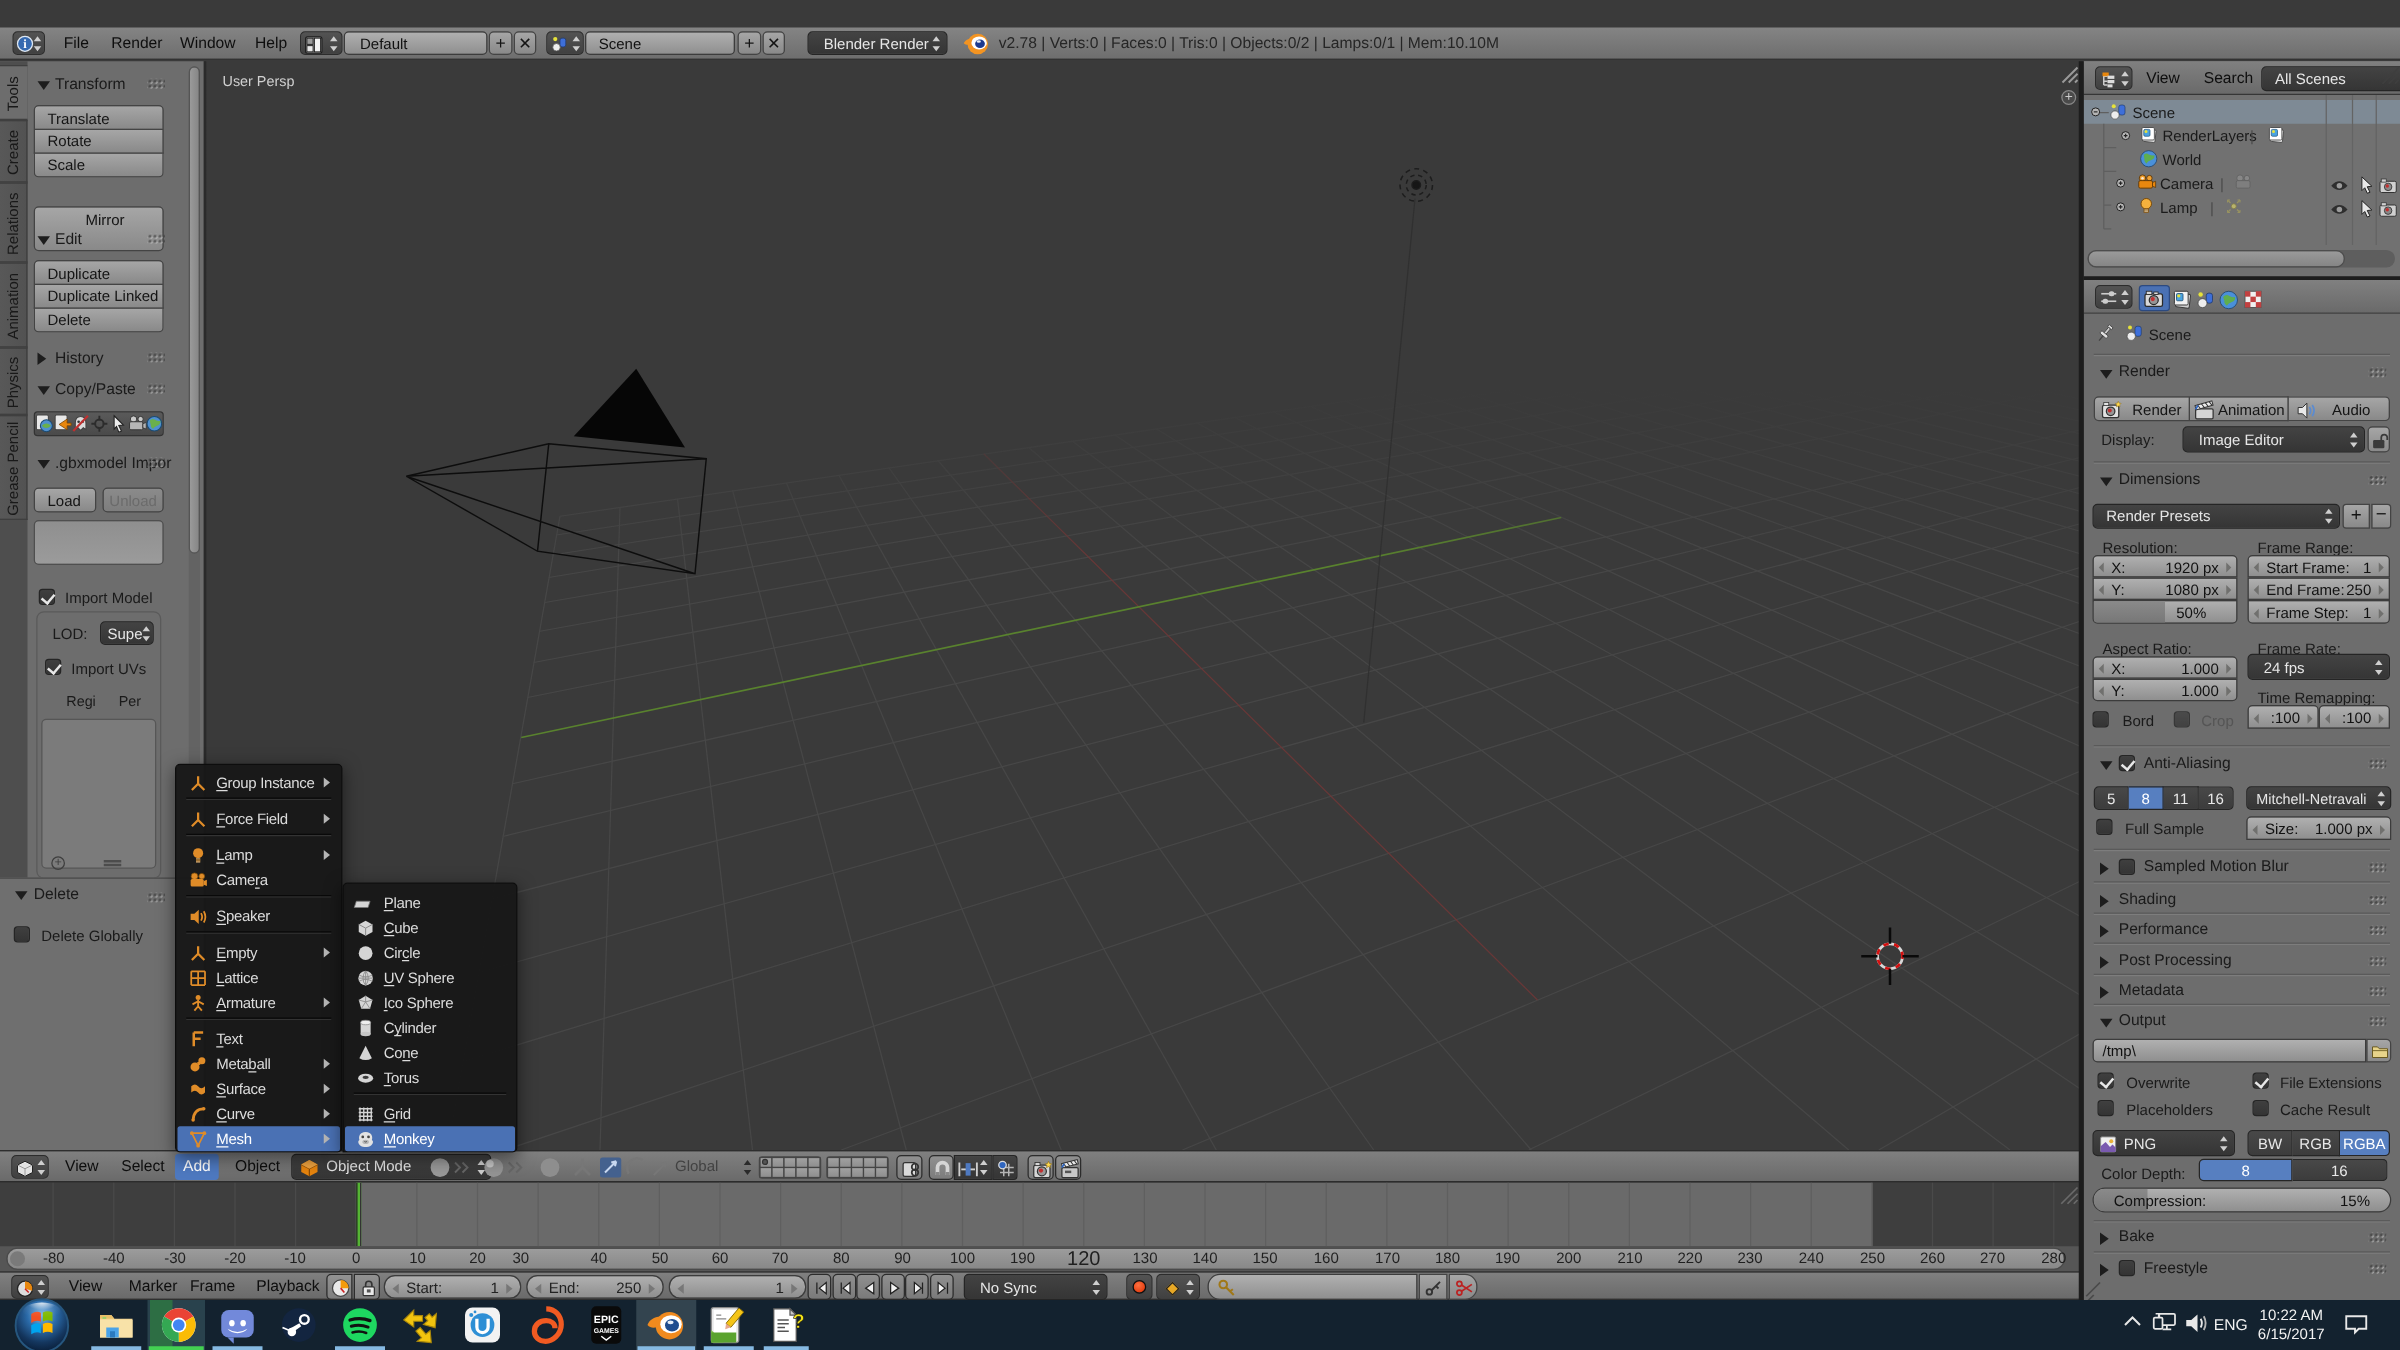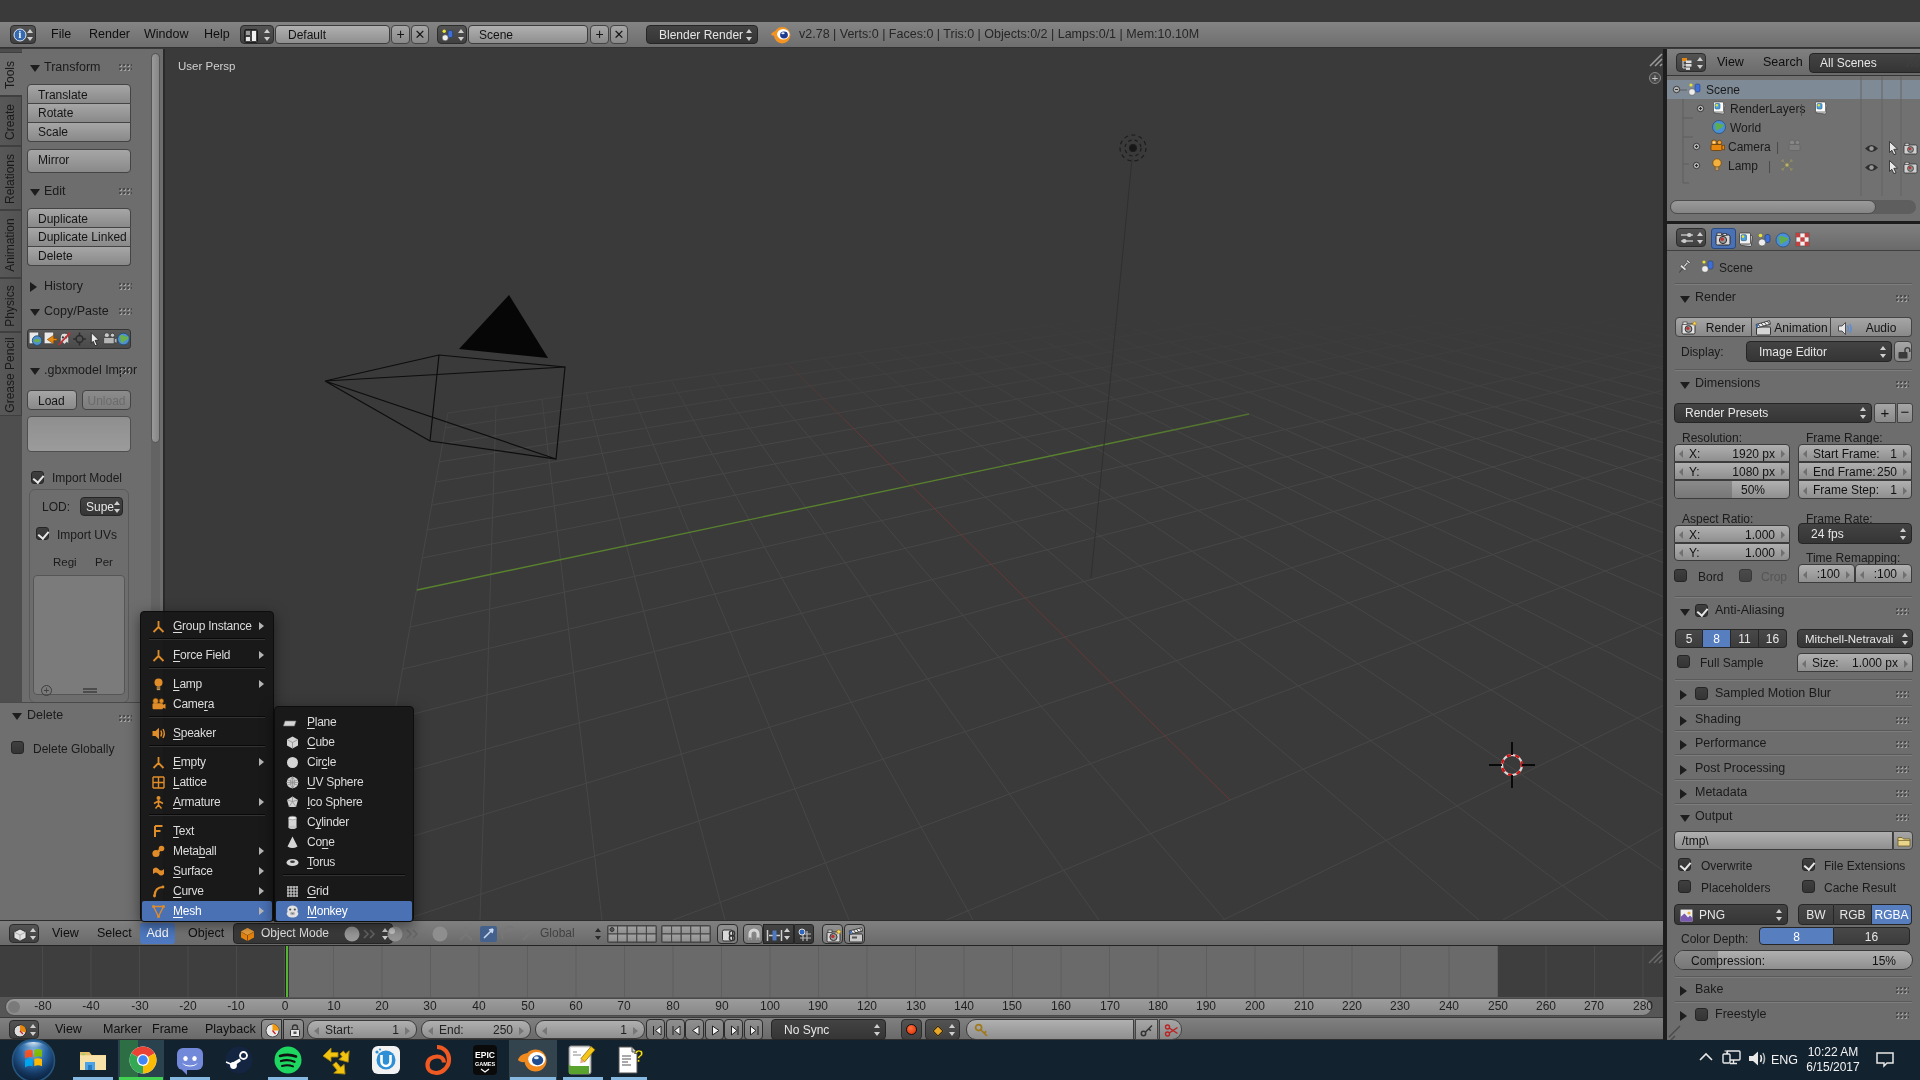--- a/index.html
+++ b/index.html
@@ -234,21 +234,21 @@
         <div style="position:absolute;left:3px;top:84px;transform-origin:0 0;transform:rotate(-90deg);font-size:12px;color:#191919;white-space:nowrap;width:84px;text-align:center">Grease Pencil</div>
       </div>
 <div class="abs" style="left:151px;top:4px;width:9px;height:645px;background:#636363;border-radius:5px"></div>
       <div class="abs" style="left:151px;top:4px;width:9px;height:390px;background:linear-gradient(90deg,#9a9a9a,#868686);border:1px solid #555;border-radius:5px"></div>
 <div class="tri-d" style="left:30px;top:16px"></div>
       <div class="lbl" style="left:44px;top:11px;font-size:12.5px">Transform</div>
       <div class="grip" style="left:118px;top:14px"></div>
       <div class="btn" style="left:27px;top:35px;width:104px;height:20px;border-radius:4px 4px 0 0;line-height:20px;text-align:left;padding-left:10px">Translate</div>
 <div class="btn" style="left:27px;top:55px;width:104px;height:19px;border-radius:0;border-top:none;line-height:19px;text-align:left;padding-left:10px">Rotate</div>
 <div class="btn" style="left:27px;top:74px;width:104px;height:19px;border-radius:0 0 4px 4px;border-top:none;line-height:19px;text-align:left;padding-left:10px">Scale</div>
-<div class="btn" style="left:27px;top:100px;width:104px;height:24px;border-radius:4px;line-height:20px;text-align:left;padding-left:10px">Mirror</div>
+<div class="btn" style="left:27px;top:116px;width:104px;height:36px;border-radius:4px;line-height:20px;text-align:center;padding-left:10px">Mirror</div>
 <div class="tri-d" style="left:30px;top:140px"></div>
       <div class="lbl" style="left:44px;top:135px;font-size:12.5px">Edit</div>
       <div class="grip" style="left:118px;top:138px"></div>
       <div class="btn" style="left:27px;top:159px;width:104px;height:20px;border-radius:4px 4px 0 0;line-height:20px;text-align:left;padding-left:10px">Duplicate</div>
 <div class="btn" style="left:27px;top:179px;width:104px;height:19px;border-radius:0;border-top:none;line-height:19px;text-align:left;padding-left:10px">Duplicate Linked</div>
 <div class="btn" style="left:27px;top:198px;width:104px;height:19px;border-radius:0 0 4px 4px;border-top:none;line-height:19px;text-align:left;padding-left:10px">Delete</div>
 <div class="tri-r" style="left:30px;top:233px"></div>
       <div class="lbl" style="left:44px;top:230px;font-size:12.5px">History</div>
       <div class="grip" style="left:118px;top:233px"></div>
       <div class="tri-d" style="left:30px;top:260px"></div>
@@ -487,30 +487,30 @@
 <div class="abs" style="left:5px;top:52px;width:1647px;height:18px;background:linear-gradient(#9c9c9c,#888);border:1px solid #4a4a4a;border-radius:9px"></div>
 <div class="abs" style="left:8px;top:55px;width:12px;height:12px;border-radius:50%;background:#7a7a7a"></div>
 <div class="abs" style="left:23px;top:53px;width:40px;text-align:center;font-size:12px;color:#1f1f1f">-80</div>
       <div class="abs" style="left:71px;top:53px;width:40px;text-align:center;font-size:12px;color:#1f1f1f">-40</div>
       <div class="abs" style="left:120px;top:53px;width:40px;text-align:center;font-size:12px;color:#1f1f1f">-30</div>
       <div class="abs" style="left:168px;top:53px;width:40px;text-align:center;font-size:12px;color:#1f1f1f">-20</div>
       <div class="abs" style="left:216px;top:53px;width:40px;text-align:center;font-size:12px;color:#1f1f1f">-10</div>
       <div class="abs" style="left:265px;top:53px;width:40px;text-align:center;font-size:12px;color:#1f1f1f">0</div>
       <div class="abs" style="left:314px;top:53px;width:40px;text-align:center;font-size:12px;color:#1f1f1f">10</div>
       <div class="abs" style="left:362px;top:53px;width:40px;text-align:center;font-size:12px;color:#1f1f1f">20</div>
-      <div class="abs" style="left:410px;top:53px;width:40px;text-align:center;font-size:12px;color:#1f1f1f">30</div>
+      <div class="abs" style="left:410px;top:53px;width:40px;text-align:left;font-size:12px;color:#1f1f1f">30</div>
       <div class="abs" style="left:459px;top:53px;width:40px;text-align:center;font-size:12px;color:#1f1f1f">40</div>
       <div class="abs" style="left:508px;top:53px;width:40px;text-align:center;font-size:12px;color:#1f1f1f">50</div>
       <div class="abs" style="left:556px;top:53px;width:40px;text-align:center;font-size:12px;color:#1f1f1f">60</div>
       <div class="abs" style="left:604px;top:53px;width:40px;text-align:center;font-size:12px;color:#1f1f1f">70</div>
       <div class="abs" style="left:653px;top:53px;width:40px;text-align:center;font-size:12px;color:#1f1f1f">80</div>
       <div class="abs" style="left:702px;top:53px;width:40px;text-align:center;font-size:12px;color:#1f1f1f">90</div>
       <div class="abs" style="left:750px;top:53px;width:40px;text-align:center;font-size:12px;color:#1f1f1f">100</div>
       <div class="abs" style="left:798px;top:53px;width:40px;text-align:center;font-size:12px;color:#1f1f1f">190</div>
-      <div class="abs" style="left:847px;top:53px;width:40px;text-align:center;font-size:12px;color:#1f1f1f">120</div>
+      <div class="abs" style="left:847px;top:53px;width:40px;text-align:center;font-size:16px;color:#1f1f1f">120</div>
       <div class="abs" style="left:896px;top:53px;width:40px;text-align:center;font-size:12px;color:#1f1f1f">130</div>
       <div class="abs" style="left:944px;top:53px;width:40px;text-align:center;font-size:12px;color:#1f1f1f">140</div>
       <div class="abs" style="left:992px;top:53px;width:40px;text-align:center;font-size:12px;color:#1f1f1f">150</div>
       <div class="abs" style="left:1041px;top:53px;width:40px;text-align:center;font-size:12px;color:#1f1f1f">160</div>
       <div class="abs" style="left:1090px;top:53px;width:40px;text-align:center;font-size:12px;color:#1f1f1f">170</div>
       <div class="abs" style="left:1138px;top:53px;width:40px;text-align:center;font-size:12px;color:#1f1f1f">180</div>
       <div class="abs" style="left:1186px;top:53px;width:40px;text-align:center;font-size:12px;color:#1f1f1f">190</div>
       <div class="abs" style="left:1235px;top:53px;width:40px;text-align:center;font-size:12px;color:#1f1f1f">200</div>
       <div class="abs" style="left:1284px;top:53px;width:40px;text-align:center;font-size:12px;color:#1f1f1f">210</div>
       <div class="abs" style="left:1332px;top:53px;width:40px;text-align:center;font-size:12px;color:#1f1f1f">220</div>

